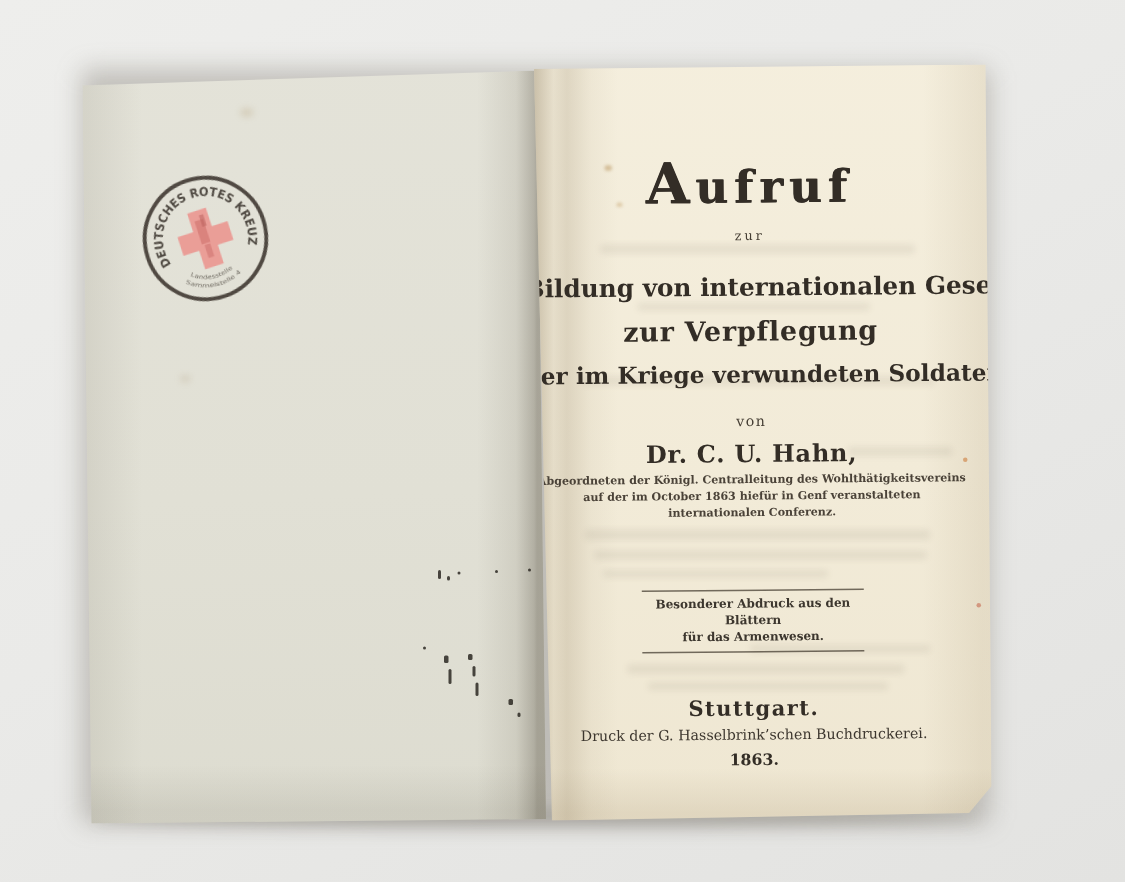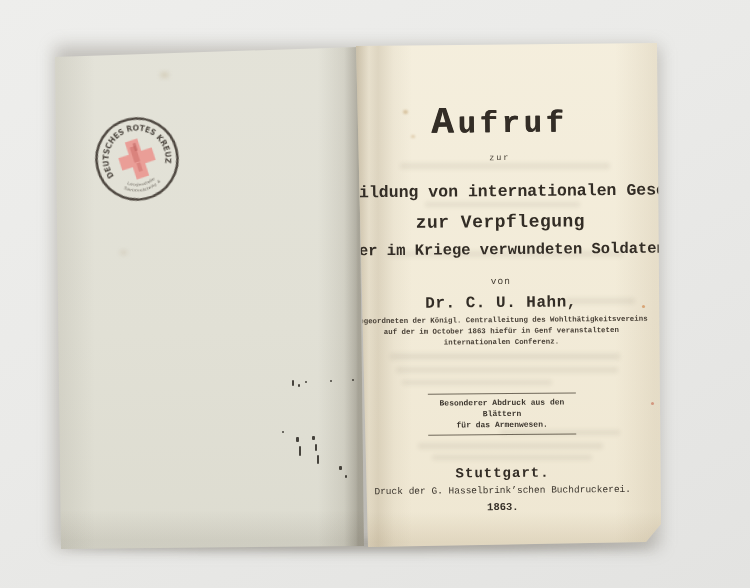--- a/index.html
+++ b/index.html
@@ -18,21 +18,21 @@
       linear-gradient(to right,rgba(90,85,70,0.10) 58px,rgba(0,0,0,0) 95px),
       linear-gradient(to right,rgba(0,0,0,0) 318px,rgba(95,88,70,0.12) 344px,rgba(72,65,50,0.30) 356px,rgba(72,65,50,0.38) 358px),
       linear-gradient(to top,rgba(80,75,60,0.10) 48px,rgba(0,0,0,0) 78px),
       linear-gradient(178deg,#e4e3d9 0%,#e1e0d5 55%,#dcdbcf 100%);}
   .page-right{
     clip-path:polygon(356px 46px,657px 43px,661px 524px,646px 542px,368px 547px);
     background:
       linear-gradient(to right,rgba(112,92,58,0.30) 357px,rgba(112,92,58,0.10) 369px,rgba(112,92,58,0.17) 378px,rgba(112,92,58,0.05) 394px,rgba(0,0,0,0) 412px),
       linear-gradient(to left,rgba(150,130,95,0.13) 95px,rgba(0,0,0,0) 135px),
       linear-gradient(to top,rgba(150,128,92,0.16) 46px,rgba(0,0,0,0) 76px),
-      linear-gradient(178deg,#f5efde 0%,#f2ebd8 55%,#eee6d1 100%); font-family: Liberation Mono, monospace;}
+      linear-gradient(178deg,#f5efde 0%,#f2ebd8 55%,#eee6d1 100%);}
   .stamp{position:absolute;left:85px;top:107px;transform:rotate(-13deg);
     filter:blur(0.35px);opacity:0.93;}
   .tp-content{position:absolute;inset:0;transform:rotate(-0.5deg);
     transform-origin:505px 295px;color:#332d26;}
   .tline{position:absolute;left:350px;width:302px;text-align:center;white-space:nowrap;}
   .t-title{top:103px;font-size:30px;line-height:38px;font-weight:700;letter-spacing:4px;
     text-shadow:0.4px 0 0 currentColor;}
   .t-title::first-letter{font-size:125%;}
   .t-zur{top:153px;font-size:8.5px;letter-spacing:2px;color:#453e34;}
   .t-line1{top:182px;font-size:16.5px;line-height:19px;font-weight:700;}

